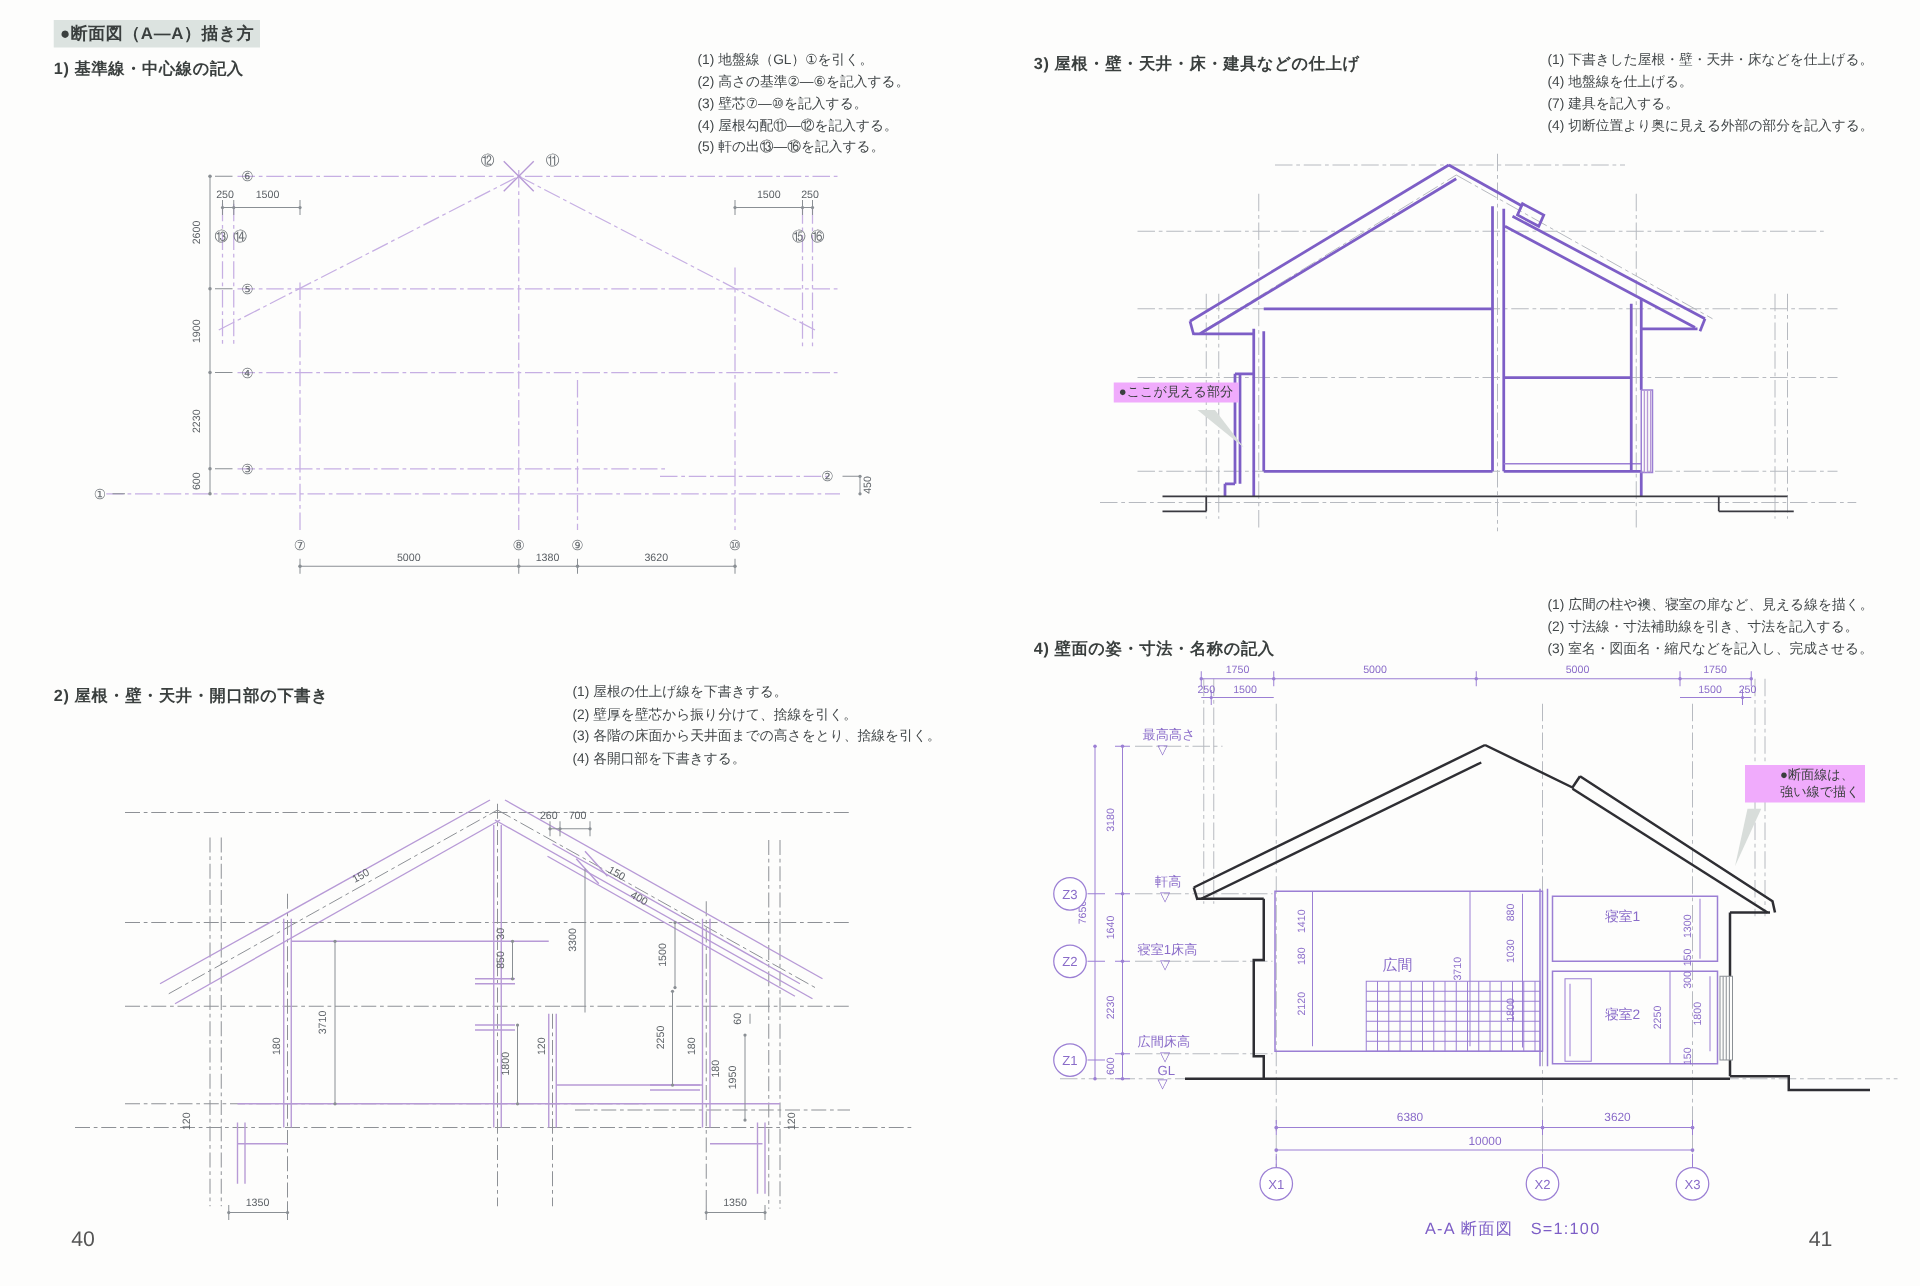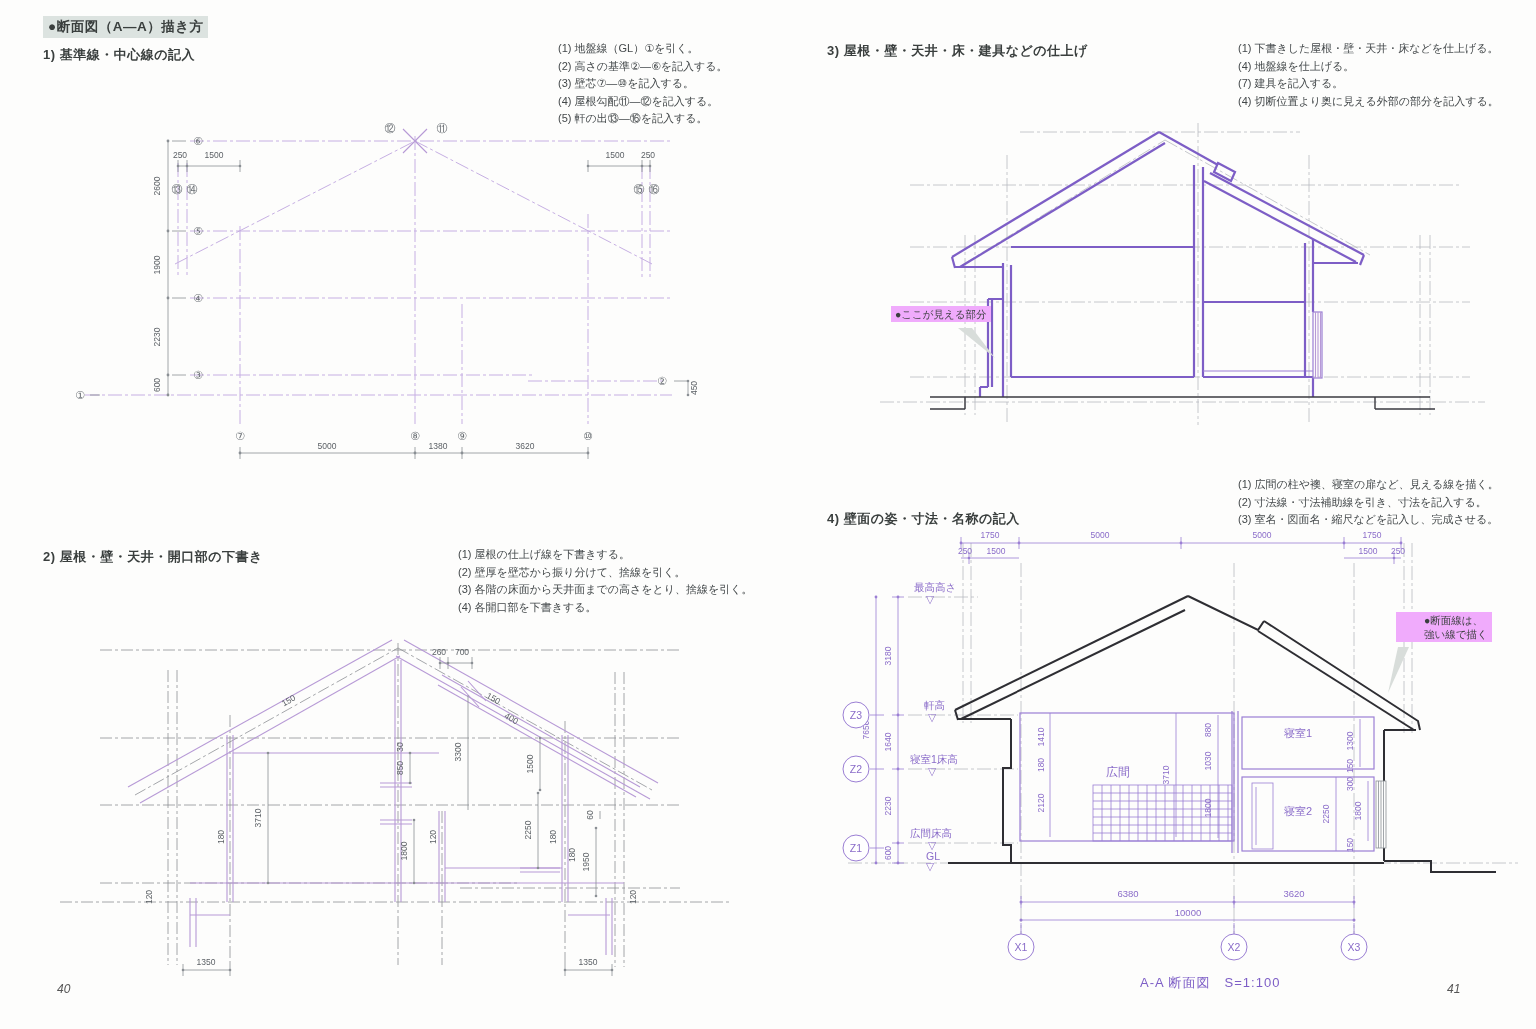--- a/index.html
+++ b/index.html
@@ -2,21 +2,21 @@
 <html><head>
 <meta charset="utf-8">
 <style>
   html,body{margin:0;padding:0;background:#ffffff;}
   body{font-family:"Liberation Sans","DejaVu Sans",sans-serif;color:#3a3f3e;}
   #page{position:relative;width:1536px;height:1029px;background:#fdfdfc;overflow:hidden;}
   .abs{position:absolute;}
   .title{font-size:13.5px;font-weight:bold;background:#dce3e0;padding:2px 5px;letter-spacing:.5px;}
   .stephead{font-size:13px;font-weight:bold;letter-spacing:.5px;}
   .instr{font-size:11px;line-height:17.5px;white-space:nowrap;color:#43484a;}
-  .pageno{font-size:12px;font-style:italic;color:#555;}
+  .pageno{font-size:17px;color:#555;}
   .callout{font-size:10.5px;background:#f0abfc;color:#3a3f3e;padding:1px 4px;line-height:14px;white-space:nowrap;}
   .caption{font-size:13px;color:#7d5ec6;letter-spacing:1px;}
   svg{position:absolute;overflow:visible;}
   svg text{font-family:"Liberation Sans","DejaVu Sans",sans-serif;}
   .cl{stroke:#c6afe3;stroke-width:1;fill:none;stroke-dasharray:14 3 3 3;}
   .clg{stroke:#b7bac0;stroke-width:.8;fill:none;stroke-dasharray:14 3 3 3;}
   .cld{stroke:#8e9196;stroke-width:.8;fill:none;stroke-dasharray:12 3 3 3;}
   .pl{stroke:#b79ad6;stroke-width:1.1;fill:none;}
   .pb{stroke:#7d5ec6;stroke-width:2.2;fill:none;}
   .pbt{stroke:#9b7fd4;stroke-width:1.2;fill:none;}

